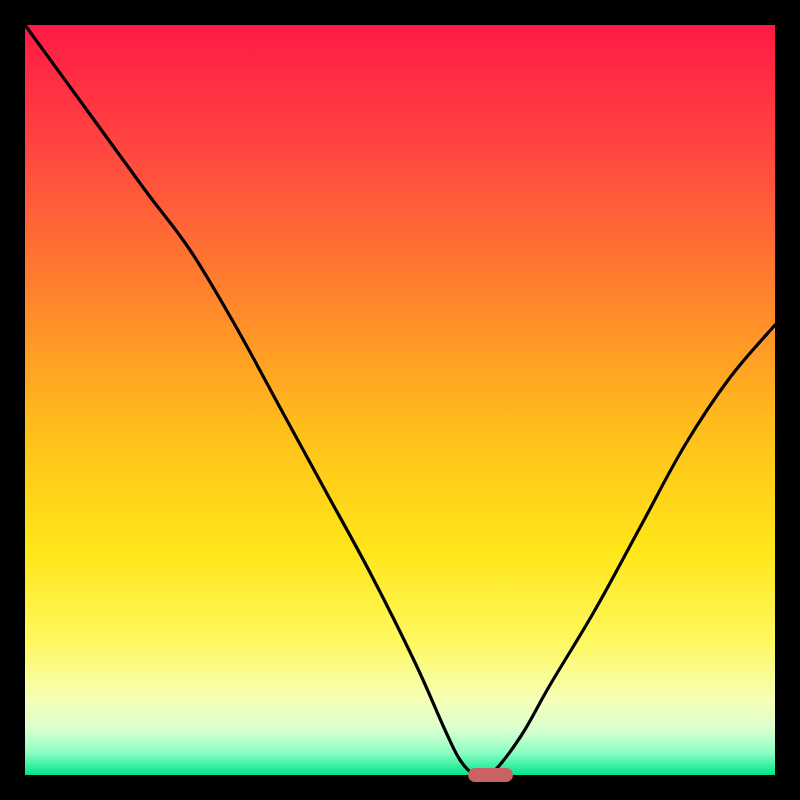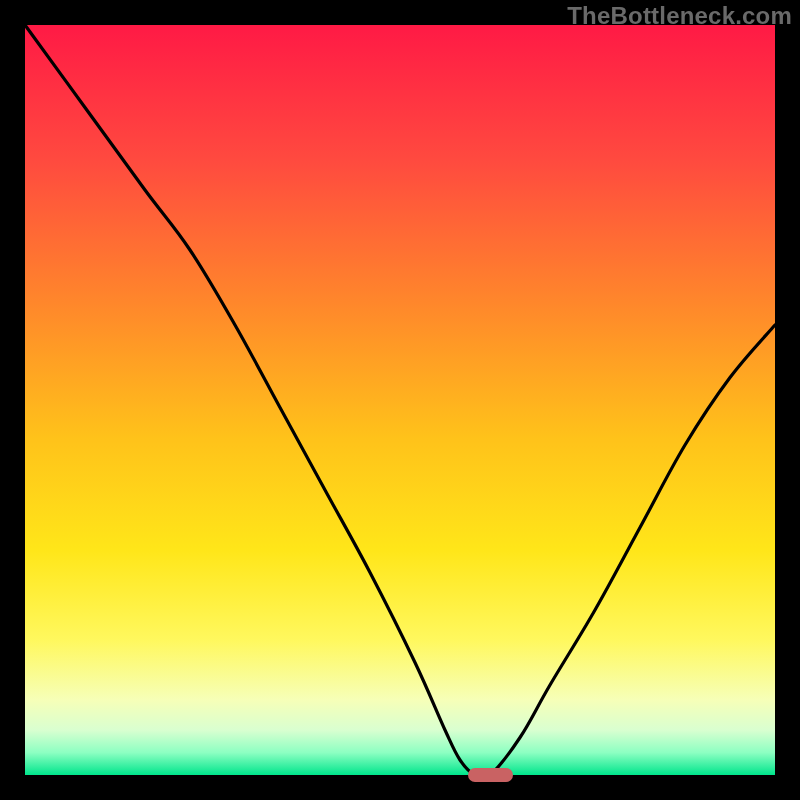--- a/index.html
+++ b/index.html
@@ -55,14 +55,13 @@
 </head>
 <body>
 
 <div class="frame">
   <div class="plot" id="plot" style="background: linear-gradient(rgb(255, 26, 69) 0%, rgb(255, 74, 63) 18%, rgb(255, 138, 42) 38%, rgb(255, 194, 26) 55%, rgb(255, 230, 25) 70%, rgb(255, 248, 94) 82%, rgb(246, 255, 184) 90%, rgb(217, 255, 208) 94%, rgb(141, 255, 194) 97%, rgb(0, 229, 140) 100%);">
     <svg class="curve" viewBox="0 0 750 750" preserveAspectRatio="none">
       <path id="curve-path" fill="none" stroke-width="3.2" stroke-linecap="round" stroke-linejoin="round" d="M 0 0 C 10.799999999999999 14.85, 38.400000000000006 52.8, 60 82.5 C 81.6 112.2, 101.1 139.35, 120 165 C 138.9 190.65, 148.8 200.7, 165 225 C 181.2 249.3, 193.8 271.65, 210.00000000000003 300 C 226.20000000000005 328.35, 238.80000000000004 352.8, 255.00000000000003 382.5 C 271.20000000000005 412.2, 283.8 435.3, 300 465 C 316.2 494.7, 328.8 516.45, 345 547.5 C 361.2 578.55, 376.5 609.15, 390 637.5 C 403.5 665.85, 411.9000000000001 687.45, 420.00000000000006 705 C 428.1 722.55, 429.59999999999997 726.9, 434.99999999999994 735 C 440.3999999999999 743.1, 444.59999999999997 747.3, 450 750 C 455.40000000000003 752.7, 456.9 756.75, 465 750 C 473.1 743.25, 484.2 728.7, 495 712.5 C 505.8 696.3, 511.5 682.95, 525 660 C 538.5 637.05, 553.8 613.35, 570 585 C 586.2 556.65, 598.8 532.2, 615 502.5 C 631.2 472.8, 643.8 447, 660 420 C 676.2 393, 688.8 374.1, 705 352.5 C 721.2 330.9, 741.9 309.45, 750 300" stroke="#000000"></path>
     </svg>
     <div class="marker" id="marker" style="left: 442.5px; width: 45px; top: 743px; background: rgb(201, 98, 99);"></div>
   </div>
-  <div class="watermark">TheBottleneck.com</div>
 </div>
 
 </body></html>

